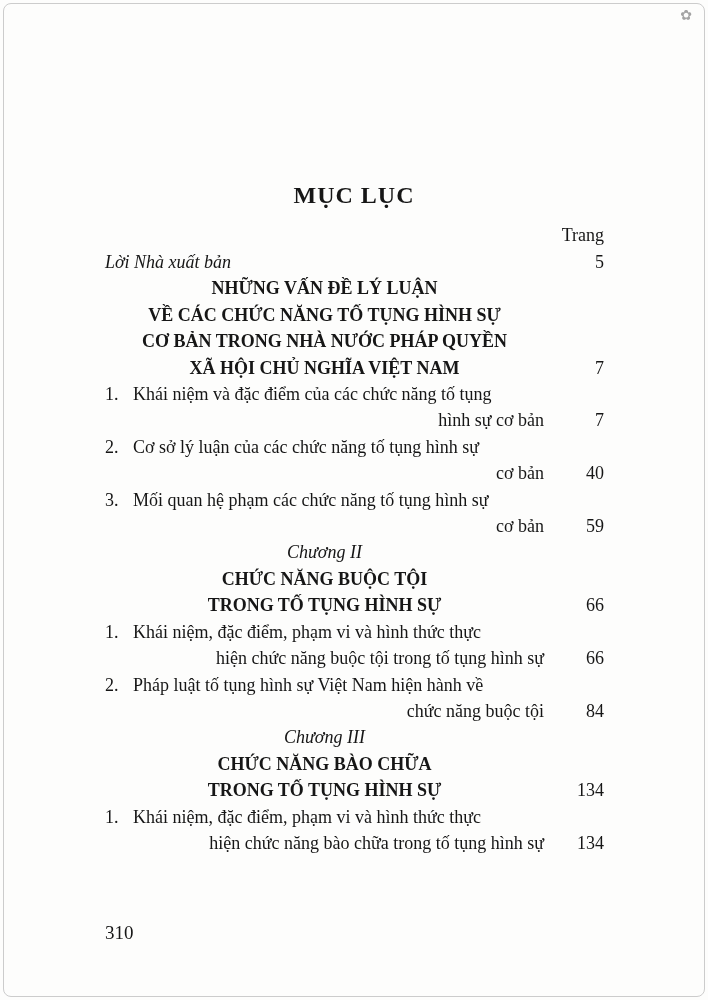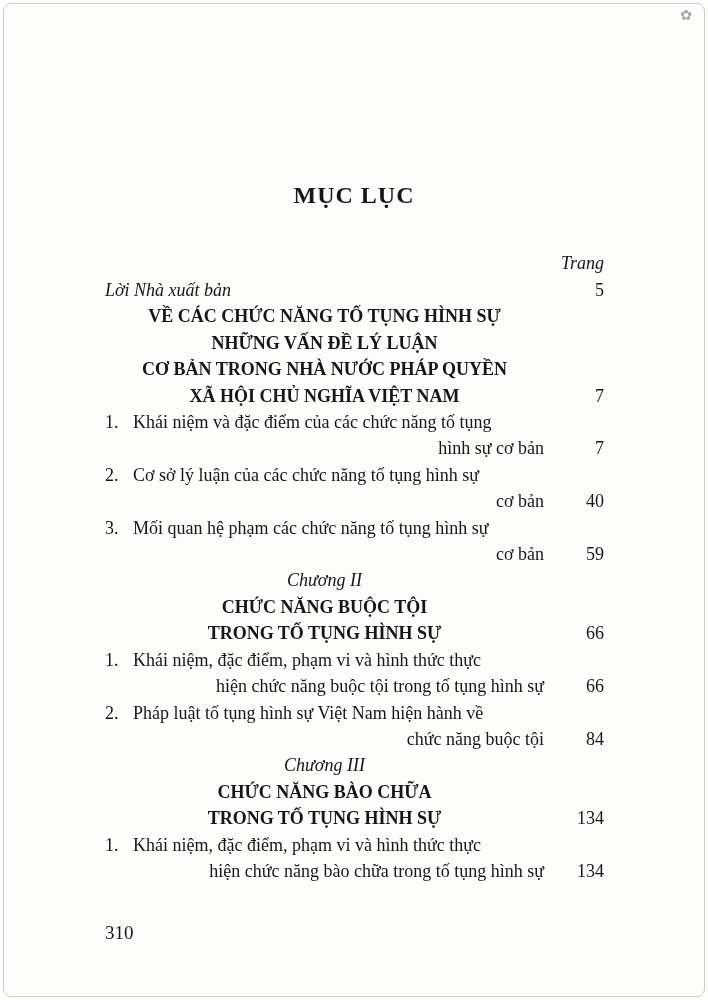--- a/index.html
+++ b/index.html
@@ -46,25 +46,23 @@
     letter-spacing: 1px;
   }
   .content {
     position: absolute;
     left: 105px;
     right: 104px;
     top: 222px;
   }
   .trang {
     text-align: right;
-    font-style: italic;
     font-size: 18px;
     line-height: 26px;
     margin-bottom: 1px;
-    margin-top: 28px;
   }
   .row {
     position: relative;
     font-size: 18px;
     line-height: 26.4px;
     min-height: 26.4px;
     padding-right: 60px;
   }
   .row .pg {
     position: absolute;
@@ -90,22 +88,22 @@
 <body>
 
 <div class="page">
   <div class="frame"></div>
   <div class="corner-icon">✿</div>
   <h1 class="title">MỤC LỤC</h1>
   <div class="content">
     <div class="trang">Trang</div>
     <div id="toc-list">
         <div class="row pub"><span class="t">Lời Nhà xuất bản</span><span class="pg">5</span></div>
+        <div class="row head"><span class="t">NHỮNG VẤN ĐỀ LÝ LUẬN</span></div>
         <div class="row head"><span class="t">VỀ CÁC CHỨC NĂNG TỐ TỤNG HÌNH SỰ</span></div>
-        <div class="row head"><span class="t">NHỮNG VẤN ĐỀ LÝ LUẬN</span></div>
         <div class="row head"><span class="t">CƠ BẢN TRONG NHÀ NƯỚC PHÁP QUYỀN</span></div>
         <div class="row head"><span class="t">XÃ HỘI CHỦ NGHĨA VIỆT NAM</span><span class="pg">7</span></div>
         <div class="row item"><span class="num">1.</span><span class="t">Khái niệm và đặc điểm của các chức năng tố tụng</span></div>
         <div class="row cont"><span class="t">hình sự cơ bản</span><span class="pg">7</span></div>
         <div class="row item"><span class="num">2.</span><span class="t">Cơ sở lý luận của các chức năng tố tụng hình sự</span></div>
         <div class="row cont"><span class="t">cơ bản</span><span class="pg">40</span></div>
         <div class="row item"><span class="num">3.</span><span class="t">Mối quan hệ phạm các chức năng tố tụng hình sự</span></div>
         <div class="row cont"><span class="t">cơ bản</span><span class="pg">59</span></div>
         <div class="row chapter"><span class="t">Chương II</span></div>
         <div class="row head"><span class="t">CHỨC NĂNG BUỘC TỘI</span></div>

